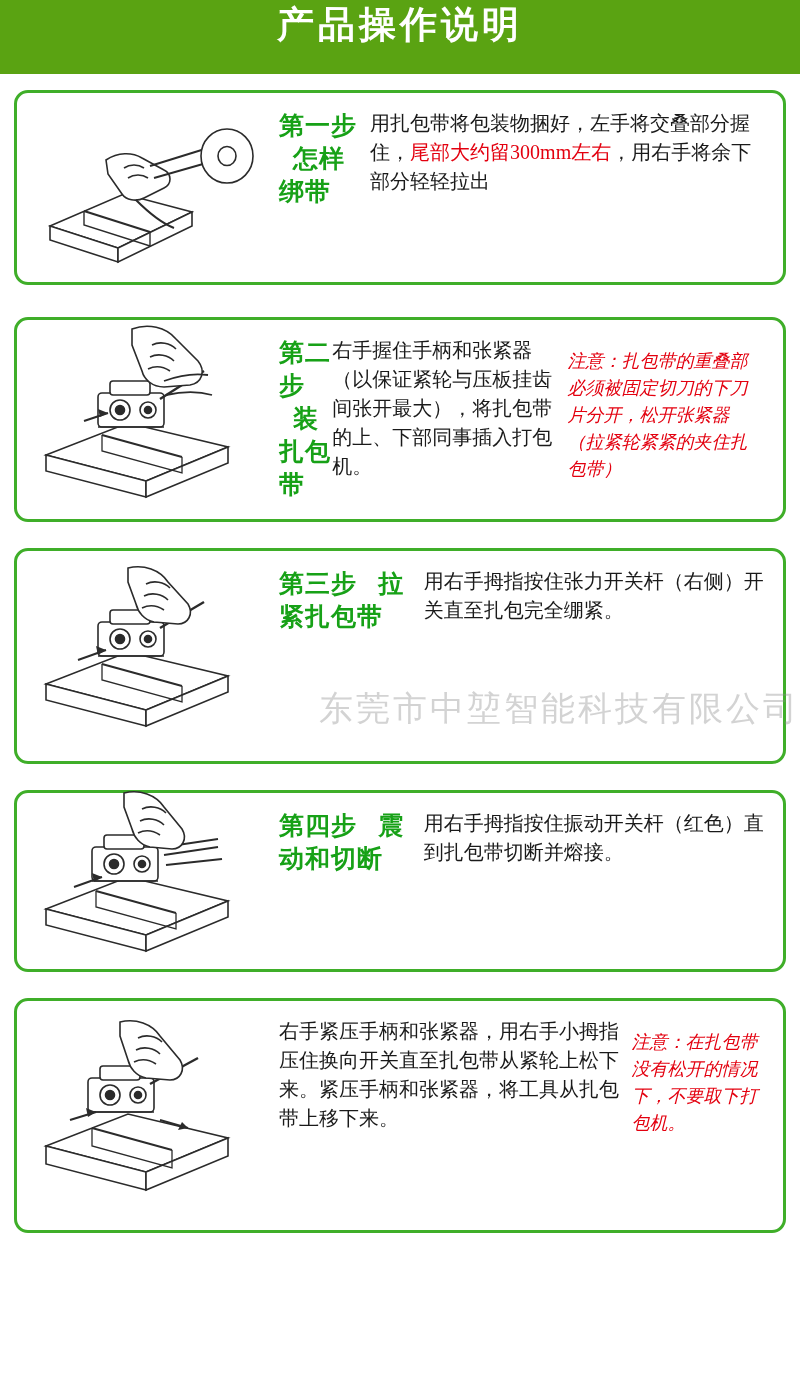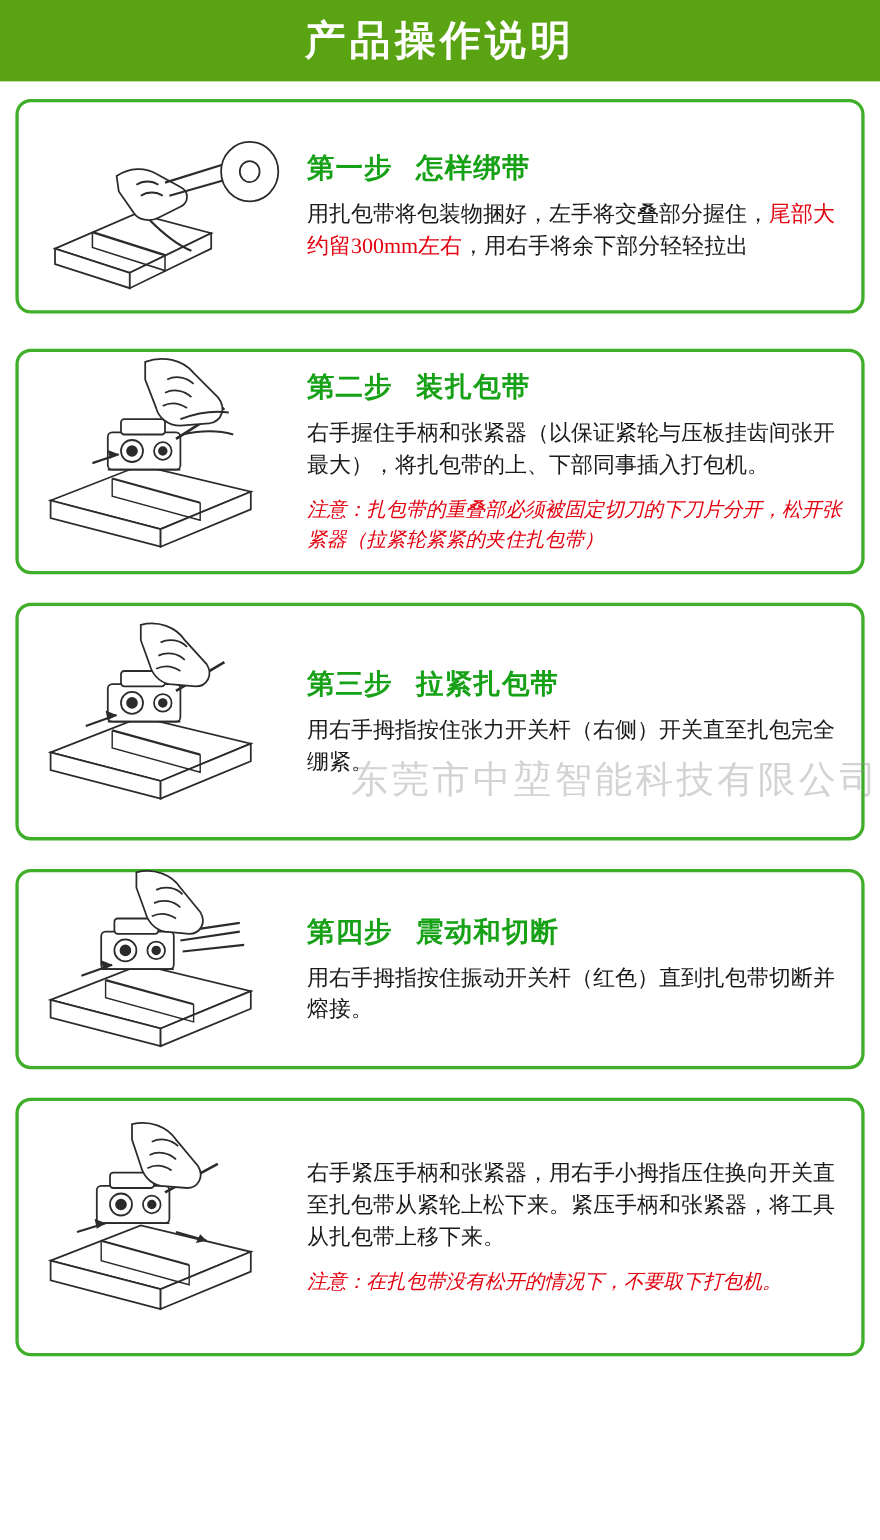--- a/index.html
+++ b/index.html
@@ -15,21 +15,20 @@
     position: relative;
     overflow: hidden;
   }
 
   
   .banner {
     width: 800px;
     height: 74px;
     background: #5aa312;
     display: flex;
-    align-items: center;
     justify-content: center;
   }
   .banner-title {
     color: #ffffff;
     font-size: 37px;
     font-weight: bold;
     letter-spacing: 4px;
     font-family: "Liberation Serif", serif;
   }
 
@@ -53,21 +52,21 @@
     min-width: 240px;
     display: flex;
     align-items: center;
     justify-content: center;
     padding: 4px;
   }
   .step-body {
     flex: 1;
     padding: 6px 4px 6px 12px;
     display: flex;
-    flex-direction: column;
+    flex-direction: row;
     justify-content: center;
   }
   .step-heading {
     color: #17a117;
     font-size: 25px;
     font-weight: bold;
     margin-bottom: 12px;
     letter-spacing: 1px;
     font-family: "Liberation Serif", serif;
   }

